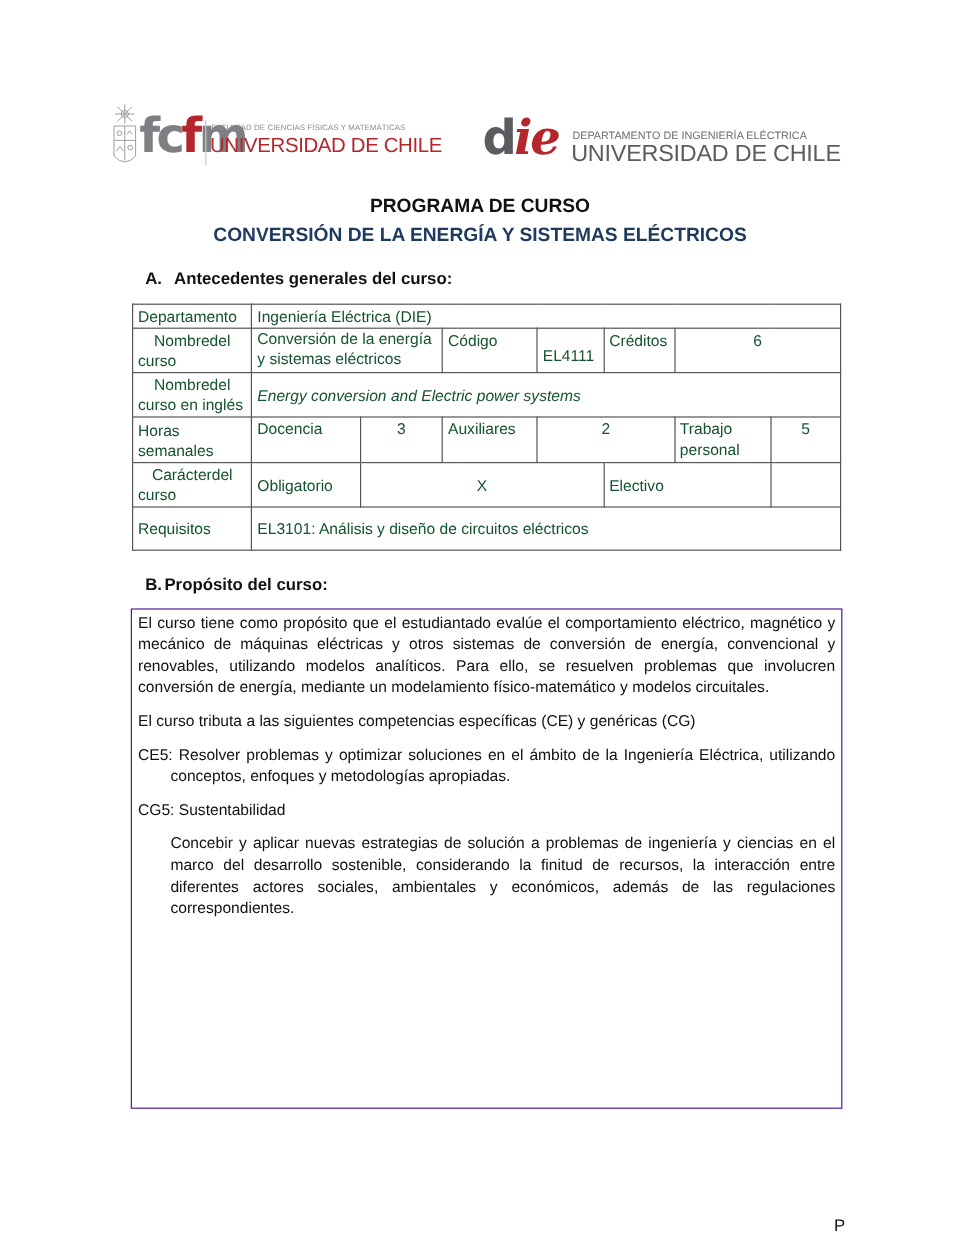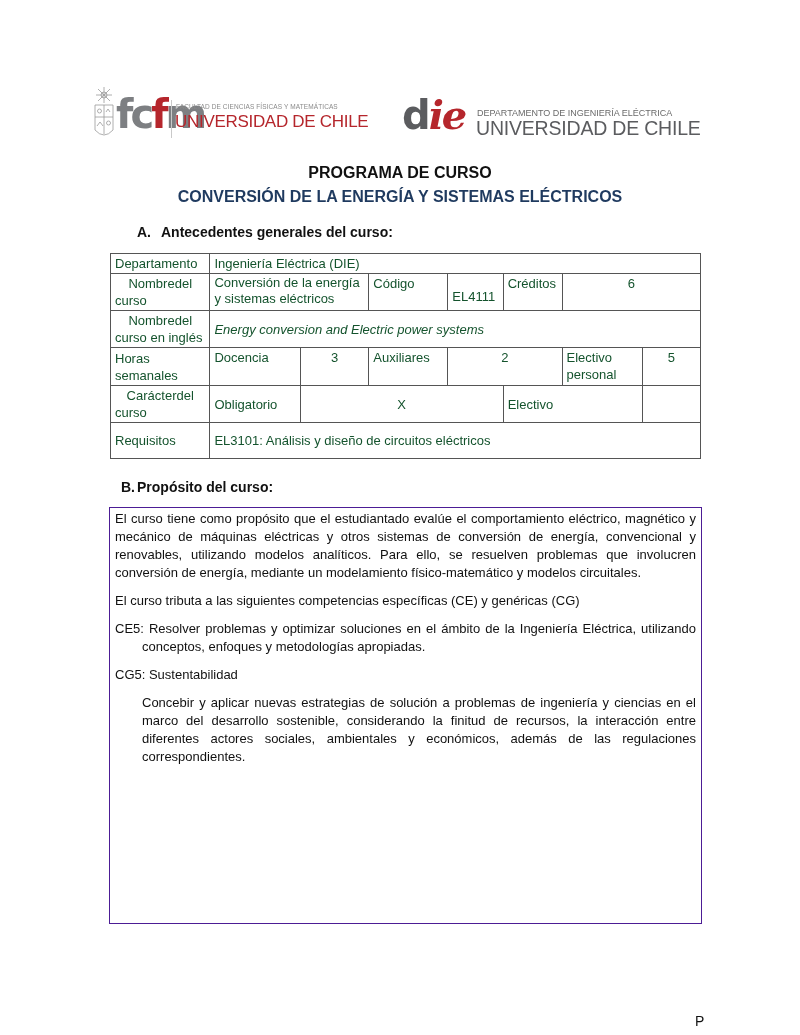--- a/index.html
+++ b/index.html
@@ -81,21 +81,21 @@
 
   <div class="logo-die">
     <div class="die-word"><span>d</span><span class="i">i</span><span class="i">e</span></div>
     <div class="die-small">DEPARTAMENTO DE INGENIERÍA ELÉCTRICA</div>
     <div class="die-big">UNIVERSIDAD DE CHILE</div>
   </div>
 
   <div class="title1">PROGRAMA DE CURSO</div>
   <div class="title2">CONVERSIÓN DE LA ENERGÍA Y SISTEMAS ELÉCTRICOS</div>
 
-  <div class="section-head" style="top:224px;margin-left:16px;">
+  <div class="section-head" style="top:224px;">
     <span class="letter">A.</span><span>Antecedentes generales del curso:</span>
   </div>
 
   <table class="info">
     <colgroup>
       <col style="width:97px">
         <col style="width:88px">
         <col style="width:67px">
         <col style="width:12px">
       <col style="width:65px">
@@ -132,21 +132,21 @@
         <div>curso en inglés</div>
       </td>
       <td colspan="8" class="italic vmid">Energy conversion and Electric power systems</td>
     </tr>
     <tr>
       <td style="padding-top:2px;">Horas semanales</td>
       <td>Docencia</td>
       <td class="center">3</td>
       <td colspan="2">Auxiliares</td>
       <td colspan="2" class="center">2</td>
-      <td>Electivo personal</td>
+      <td>Trabajo personal</td>
       <td class="center">5</td>
     </tr>
     <tr>
       <td>
         <div class="justify2">
               <span>Carácter</span>
               <span>del</span>
             </div>
         <div>curso</div>
       </td>

